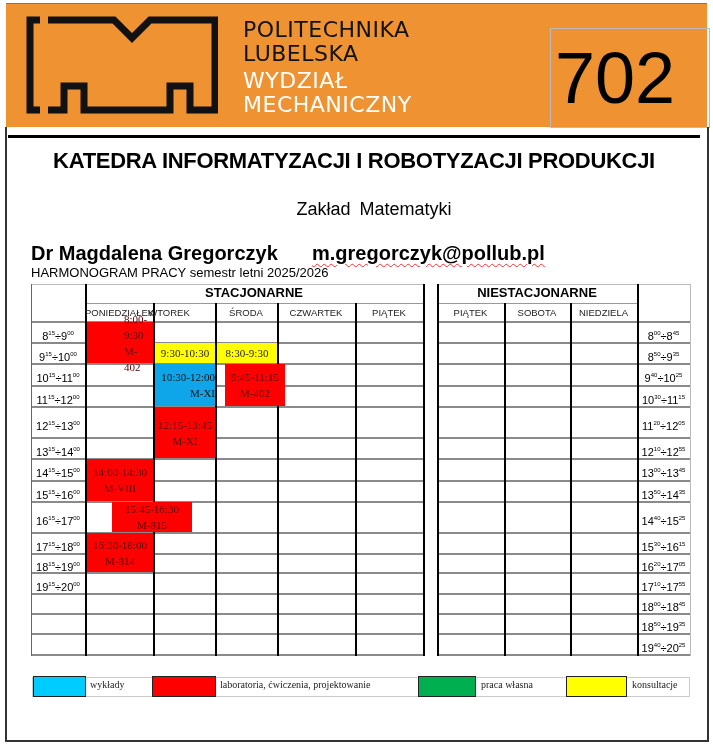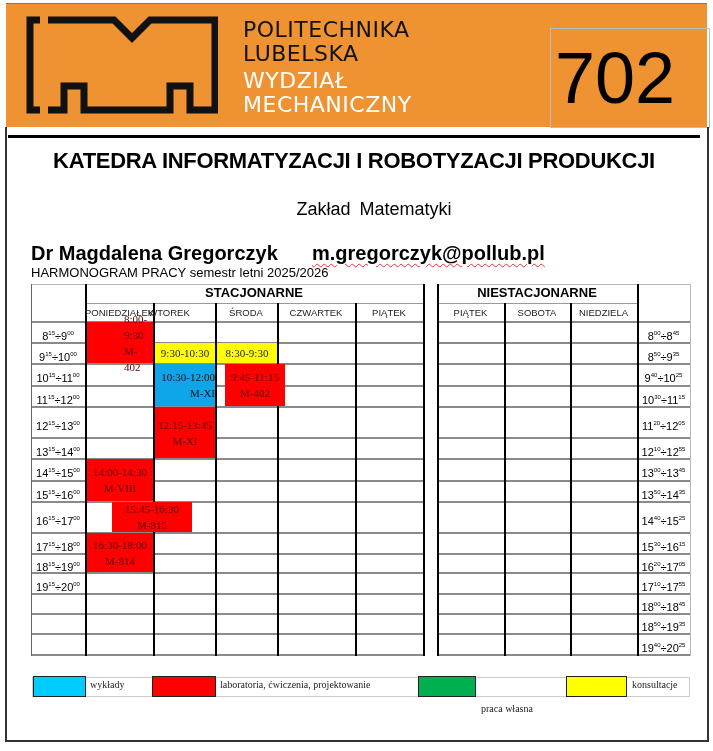--- a/index.html
+++ b/index.html
@@ -185,16 +185,16 @@
     </div>
   </div>
 
 <div id="legend" class="abs"></div>
 <div id="legend-items">
     <div class="swatch" style="left: 33px; width: 53px; background: rgb(0, 204, 255);"></div>
     <div class="leg-label" style="left: 90px;">wykłady</div>
     <div class="swatch" style="left: 152px; width: 64px; background: rgb(255, 0, 0);"></div>
     <div class="leg-label" style="left: 220px;">laboratoria, ćwiczenia, projektowanie</div>
     <div class="swatch" style="left: 418px; width: 58px; background: rgb(0, 176, 80);"></div>
-    <div class="leg-label" style="left: 481px; margin-top: 24px;">praca własna</div>
+    <div class="leg-label" style="left: 481px;">praca własna</div>
     <div class="swatch" style="left: 566px; width: 61px; background: rgb(255, 255, 0);"></div>
     <div class="leg-label" style="left: 632px;">konsultacje</div>
   </div>
 
 </body></html>

